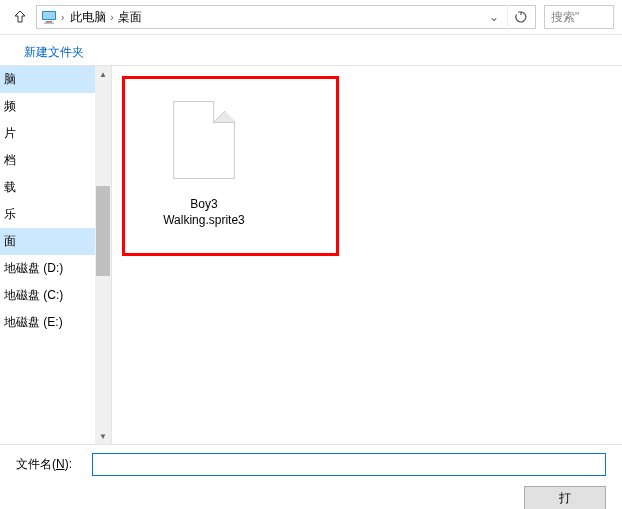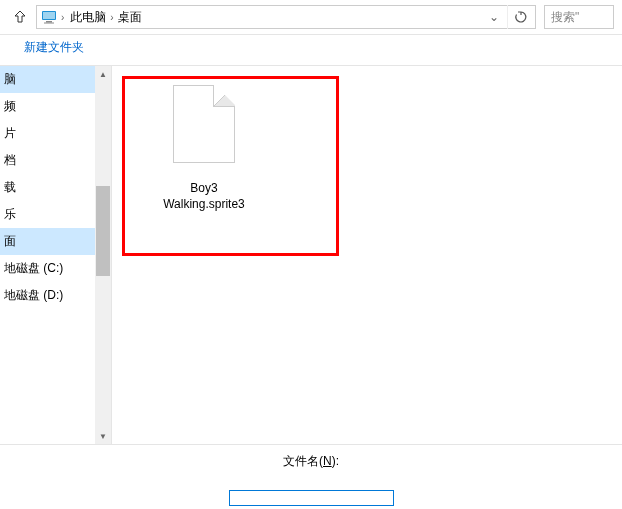--- a/index.html
+++ b/index.html
@@ -10,43 +10,43 @@
     .nav-btn.enabled { color: #333; }
     .path-box { flex: 0 0 auto; width: 500px; height: 24px; border: 1px solid #ccc; display: flex; align-items: center; padding: 0 2px; gap: 2px; }
     .folder-icon { width: 20px; height: 20px; display: flex; align-items: center; justify-content: center; }
     .breadcrumb { display: flex; align-items: center; gap: 0; flex: 1; }
     .crumb { padding: 2px 4px; }
     .chevron { color: #666; font-size: 10px; }
     .dropdown-v { color: #666; padding: 0 6px; margin-left: auto; }
     .refresh-btn { width: 26px; height: 24px; display: flex; align-items: center; justify-content: center; border-left: 1px solid #eee; }
     .search-box { margin-left: 6px; height: 24px; border: 1px solid #ccc; padding: 0 6px; display: flex; align-items: center; color: #888; width: 70px; overflow: hidden; white-space: nowrap; }
     
-    .toolbar { height: 32px; border-top: 1px solid #e5e5e5; border-bottom: 1px solid #e5e5e5; display: flex; align-items: flex-start; padding: 0 16px; }
+    .toolbar { height: 32px; border-top: 1px solid #e5e5e5; border-bottom: 1px solid #e5e5e5; display: flex; align-items: flex-end; padding: 0 16px; }
     .toolbar-item { color: #0066cc; padding: 4px 8px; }
     
     .content { display: flex; height: 378px; }
     .sidebar { width: 112px; border-right: 1px solid #e5e5e5; overflow: hidden; position: relative; }
     .side-scroll { width: 16px; background: #f0f0f0; position: absolute; right: 0; top: 0; bottom: 0; }
     .side-scroll-btn { height: 16px; display: flex; align-items: center; justify-content: center; color: #666; font-size: 8px; }
     .side-thumb { position: absolute; right: 1px; width: 14px; background: #c0c0c0; }
     .side-list { width: 96px; }
     .side-item { height: 27px; display: flex; align-items: center; padding-left: 4px; overflow: hidden; white-space: nowrap; }
     .side-item.selected { background: #cce8ff; }
     
     .file-area { flex: 1; padding: 10px; position: relative; }
-    .highlight-box { border: 3px solid #ff0000; width: 217px; height: 180px; padding: 0 24px; }
+    .highlight-box { border: 3px solid #ff0000; width: 217px; height: 180px; padding: 16px 24px; }
     .file-item { width: 110px; text-align: center; }
     .file-icon { width: 80px; height: 90px; margin: 0 auto 6px; position: relative; }
     .page-shape { width: 62px; height: 78px; background: #fff; border: 1px solid #ccc; position: relative; margin: 6px auto 0; }
     .page-fold { position: absolute; top: -1px; right: -1px; width: 22px; height: 22px; background: linear-gradient(135deg, #fff 0%, #fff 48%, #ccc 50%, #e8e8e8 52%, #e8e8e8 100%); border-left: 1px solid #ccc; border-bottom: 1px solid #ccc; }
     .page-fold::before { content: ""; position: absolute; top: -1px; right: -1px; width: 22px; height: 22px; background: #fff; clip-path: polygon(0 0, 100% 100%, 100% 0); }
     .file-label { font-size: 12px; line-height: 1.3; color: #000; word-break: break-word; }
     
     .footer { border-top: 1px solid #e5e5e5; padding: 8px 16px 0; height: 65px; }
-    .filename-row { display: flex; align-items: center; gap: 20px; flex-direction: column; }
+    .filename-row { display: flex; align-items: center; gap: 20px; }
     .filename-label { white-space: nowrap; }
     .underline { text-decoration: underline; }
     .filename-input { flex: 1; height: 23px; border: 1px solid #0078d7; padding: 0 4px; }
     .btn-row { display: flex; justify-content: flex-end; margin-top: 10px; gap: 8px; padding-right: 0; }
     .action-btn { width: 82px; height: 24px; border: 1px solid #adadad; background: #e1e1e1; display: flex; align-items: center; justify-content: center; overflow: hidden; }
   </style>
 </head>
 <body>
 
 <div class="nav-bar">
@@ -104,24 +104,27 @@
       <div class="side-item">
           <span>载</span>
         </div>
       <div class="side-item">
           <span>乐</span>
         </div>
       <div class="side-item selected">
           <span>面</span>
         </div>
       <div class="side-item">
+          <span>地磁盘 (D:)</span>
+        </div>
+      <div class="side-item">
           <span>地磁盘 (C:)</span>
         </div>
       <div class="side-item">
-          <span>地磁盘 (D:)</span>
+          <span>地磁盘 (E:)</span>
         </div>
     </div>
     <div class="side-scroll">
       <div class="side-scroll-btn">▲</div>
       <div class="side-thumb" style="top:120px;height:90px"></div>
       <div class="side-scroll-btn" style="position:absolute;bottom:0;width:100%">▼</div>
     </div>
   </div>
 
   <div class="file-area">

